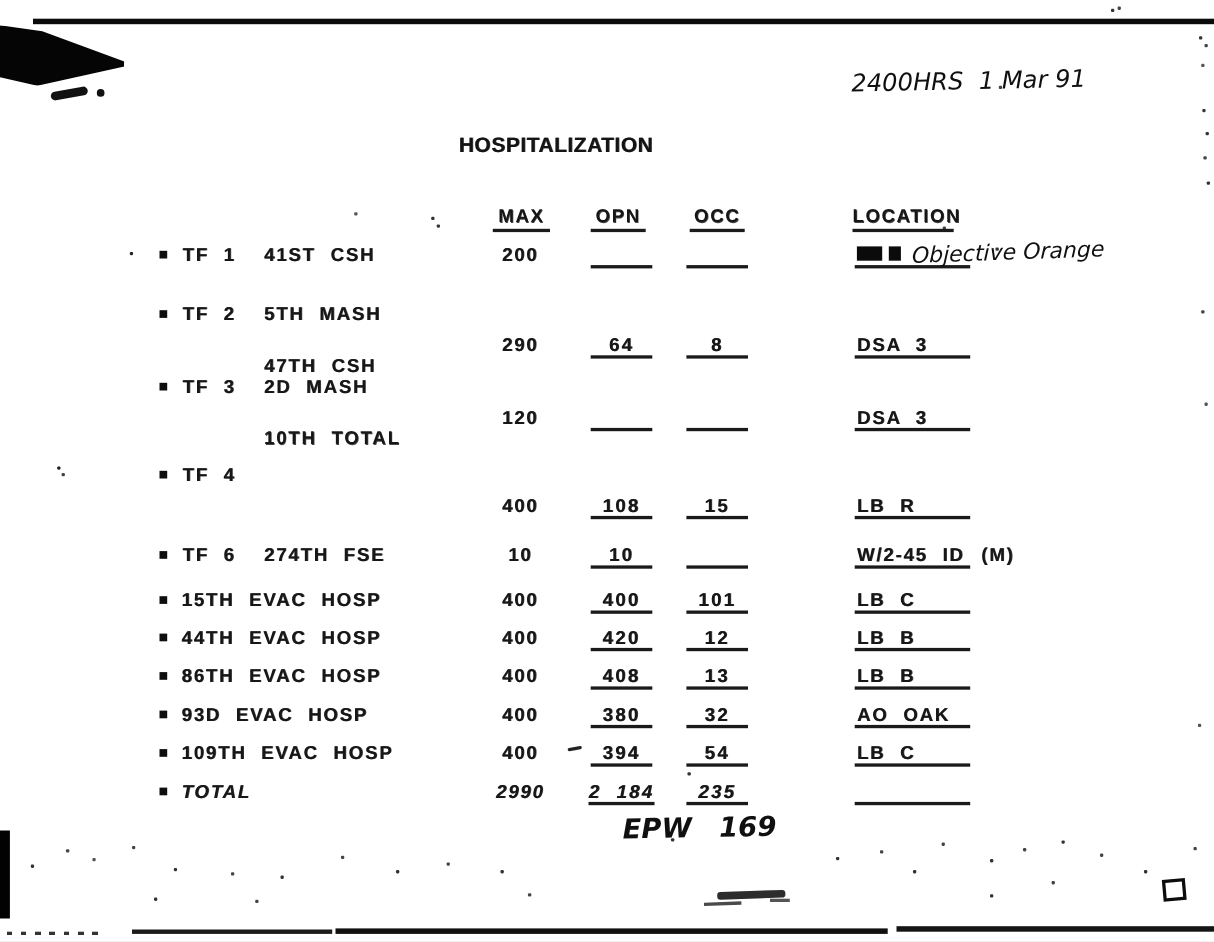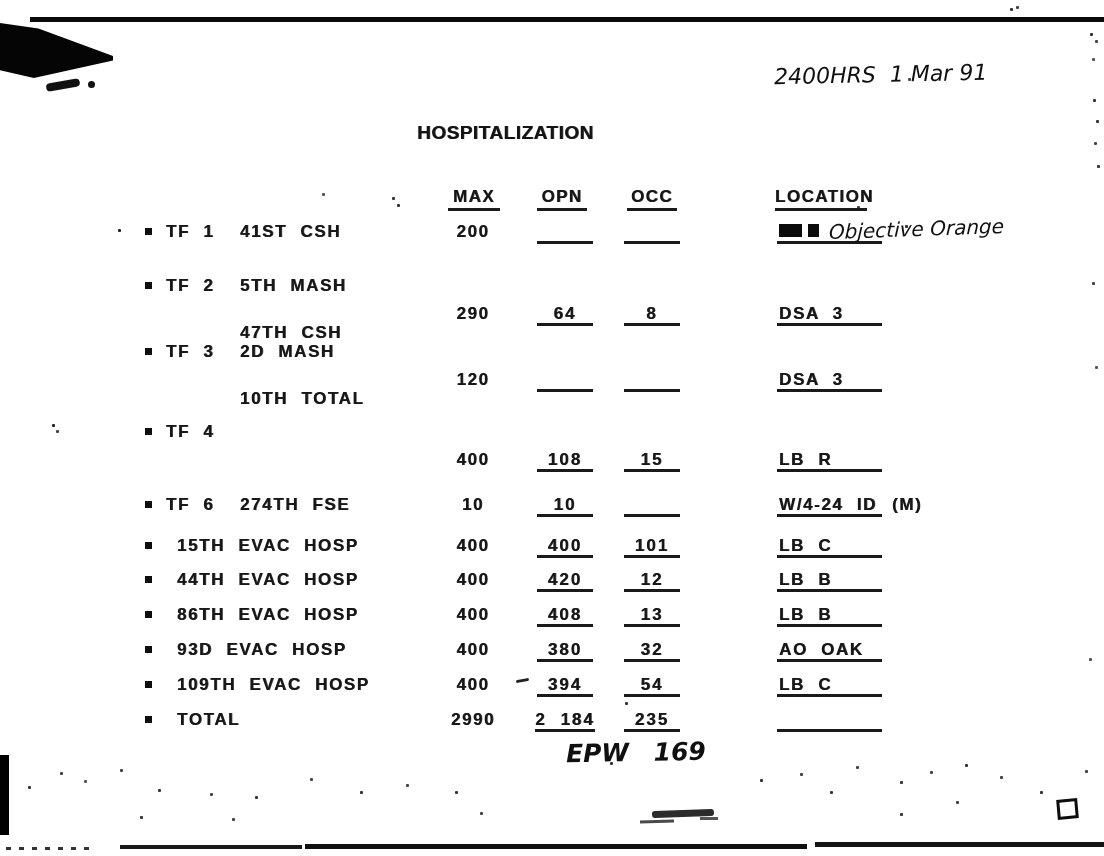--- a/index.html
+++ b/index.html
@@ -20,21 +20,21 @@
   #h-max{left:448px;width:52px;}
   #h-opn{left:537px;width:50px;}
   #h-occ{left:627px;width:50px;}
   #h-loc{left:775px;width:92px;text-align:left;}
 
   
   .row{position:absolute;left:0;width:968px;height:24px;}
   .bullet{position:absolute;left:145px;top:6px;width:7px;height:7px;background:#0e0e0e;}
   .tf{position:absolute;left:166px;top:0;}
   .units{position:absolute;left:240px;top:0;}
-  .units.noTF{left:177px;}
+  .units.noTF{left:165px;}
   .units > div + div{margin-top:28px;}
   .cell{position:absolute;text-align:center;}
   .c-max{left:428px;width:90px;}
   .c-opn{left:524px;width:82px;}
   .c-occ{left:616px;width:72px;}
   .c-loc{left:777px;width:330px;text-align:left;white-space:nowrap;}
   .vl{display:inline-block;min-width:56px;height:19px;border-bottom:3px solid #1a1a1a;
       letter-spacing:2px;}
   .locline{display:inline-block;min-width:103px;height:19px;border-bottom:3px solid #1a1a1a;
            position:relative;padding-left:2px;vertical-align:top;}
@@ -166,21 +166,21 @@
       </div>
       <div class="row" style="top: 495px;">
         <span class="bullet"></span>
         <span class="typed tf">TF 6</span>
         <div class="typed units">
           <div>274TH FSE</div>
         </div>
         <span class="typed cell c-max" style="top:0px">10</span>
         <span class="cell c-opn" style="top:0px"><span class="typed vl">10</span></span>
         <span class="cell c-occ" style="top:0px"><span class="typed vl"></span></span>
-        <span class="cell c-loc" style="top:0px"><span class="typed locline"><span>W/4-24 ID</span></span><span class="typed locsuffix">(M)</span></span>
+        <span class="cell c-loc" style="top:0px"><span class="typed locline"><span>W/2-45 ID</span></span><span class="typed locsuffix">(M)</span></span>
       </div>
       <div class="row" style="top: 536px;">
         <span class="bullet"></span>
         <div class="typed units noTF">
           <div>15TH EVAC HOSP</div>
         </div>
         <span class="typed cell c-max" style="top:0px">400</span>
         <span class="cell c-opn" style="top:0px"><span class="typed vl">400</span></span>
         <span class="cell c-occ" style="top:0px"><span class="typed vl">101</span></span>
         <span class="cell c-loc" style="top:0px"><span class="typed locline"><span>LB C</span></span></span>
@@ -218,21 +218,21 @@
       <div class="row" style="top: 675px;">
         <span class="bullet"></span>
         <div class="typed units noTF">
           <div>109TH EVAC HOSP</div>
         </div>
         <span class="typed cell c-max" style="top:0px">400</span>
         <span class="cell c-opn" style="top:0px"><span class="typed vl">394</span></span>
         <span class="cell c-occ" style="top:0px"><span class="typed vl">54</span></span>
         <span class="cell c-loc" style="top:0px"><span class="typed locline"><span>LB C</span></span></span>
       </div>
-      <div class="row" style="top: 710px;">
+      <div class="row" style="top: 710px; font-style: italic;">
         <span class="bullet"></span>
         <div class="typed units noTF">
           <div>TOTAL</div>
         </div>
         <span class="typed cell c-max" style="top:0px">2990</span>
         <span class="cell c-opn" style="top:0px"><span class="typed vl">2 184</span></span>
         <span class="cell c-occ" style="top:0px"><span class="typed vl">235</span></span>
         <span class="cell c-loc" style="top:0px"><span class="typed locline"><span></span></span></span>
       </div>
     </div>

